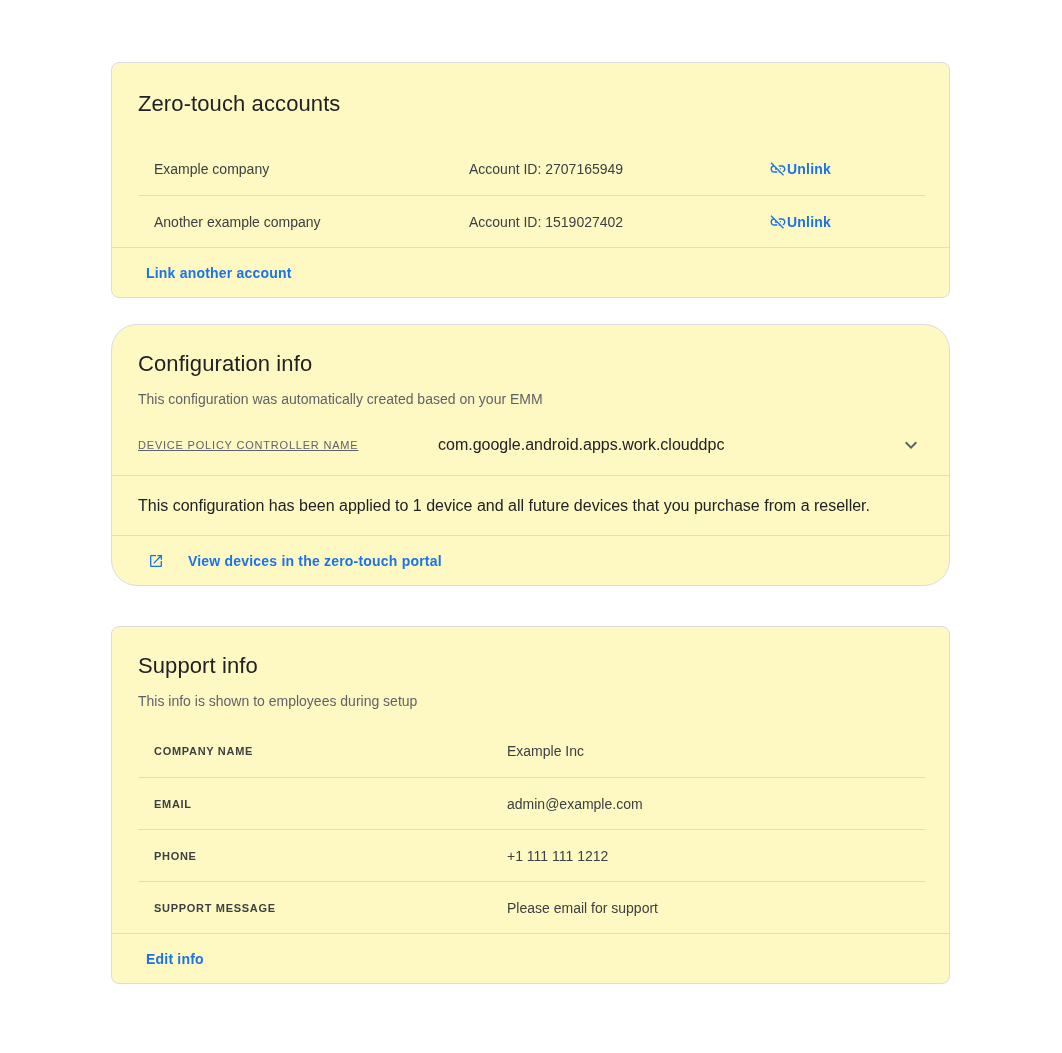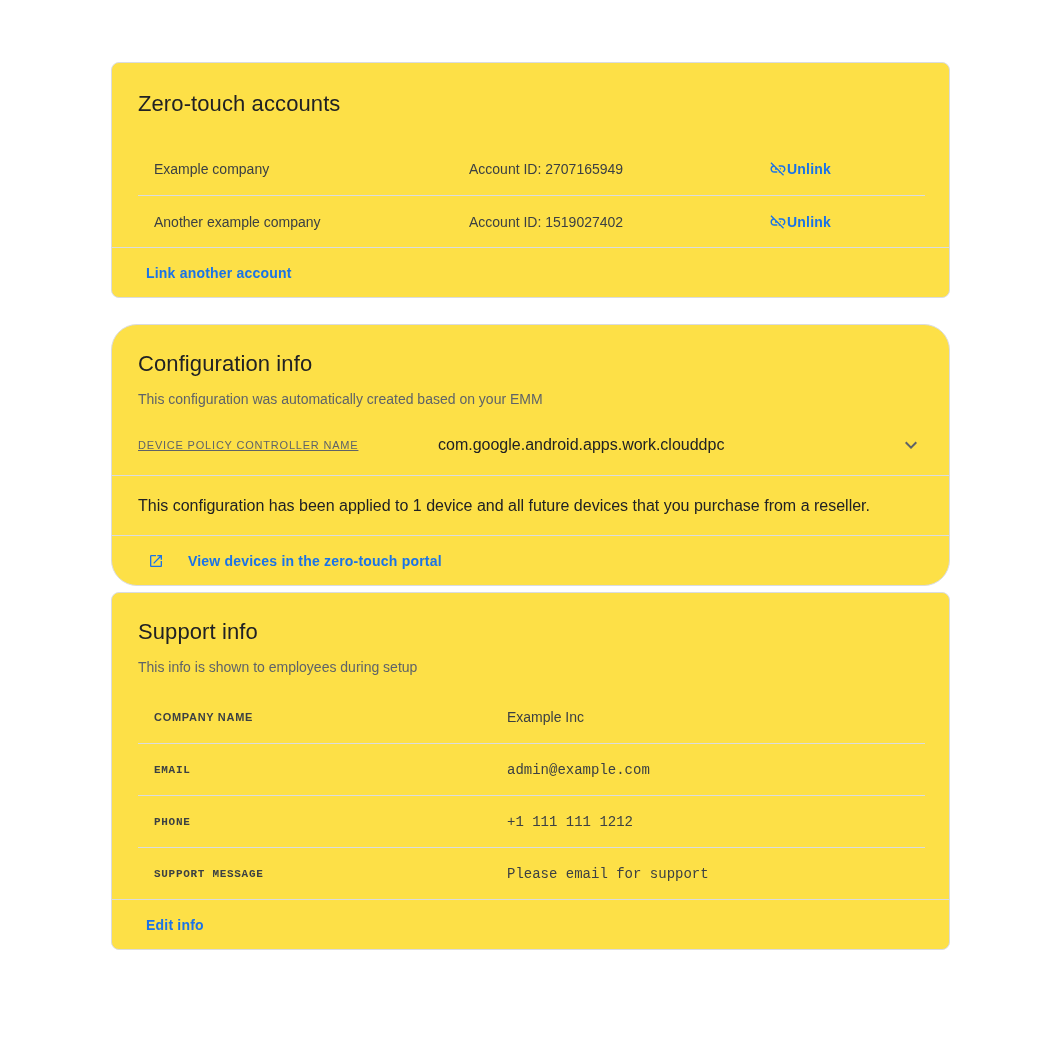--- a/index.html
+++ b/index.html
@@ -12,27 +12,27 @@
   }
   .page {
     width: 1062px;
     min-height: 1053px;
     background: #ffffff;
     padding-top: 62px;
   }
   .card {
     width: 839px;
     margin-left: 111px;
-    background: #fde047;
+    background: #fef9c3;
     border: 1px solid #dadce0;
     border-radius: 8px;
     overflow: hidden;
   }
   .mt-26 { margin-top: 26px; border-radius: 26px; }
-  .mt-24 { margin-top: 6px; }
+  .mt-24 { margin-top: 40px; }
   .card-title {
     margin: 26px 26px 0 26px;
     font-size: 22px;
     line-height: 26px;
     font-weight: 400;
     color: #202124;
     letter-spacing: 0.1px;
   }
   .card-title.tall-top { margin-top: 28px; }
   .card-subtitle {
@@ -131,21 +131,21 @@
   
   .support-table {
     margin: 14px 24px 0 26px;
   }
   .support-row {
     display: flex;
     align-items: center;
     height: 52px;
     padding: 0 16px;
   }
-  .support-row + .support-row { border-top: 1px solid #dadce0; font-family: Liberation Mono, monospace; }
+  .support-row + .support-row { border-top: 1px solid #dadce0; }
   .support-label {
     flex: 0 0 353px;
     font-size: 11px;
     letter-spacing: 0.7px;
     font-weight: 700;
     color: #3c4043;
     text-transform: uppercase;
   }
   .support-value {
     flex: 1 1 auto;

